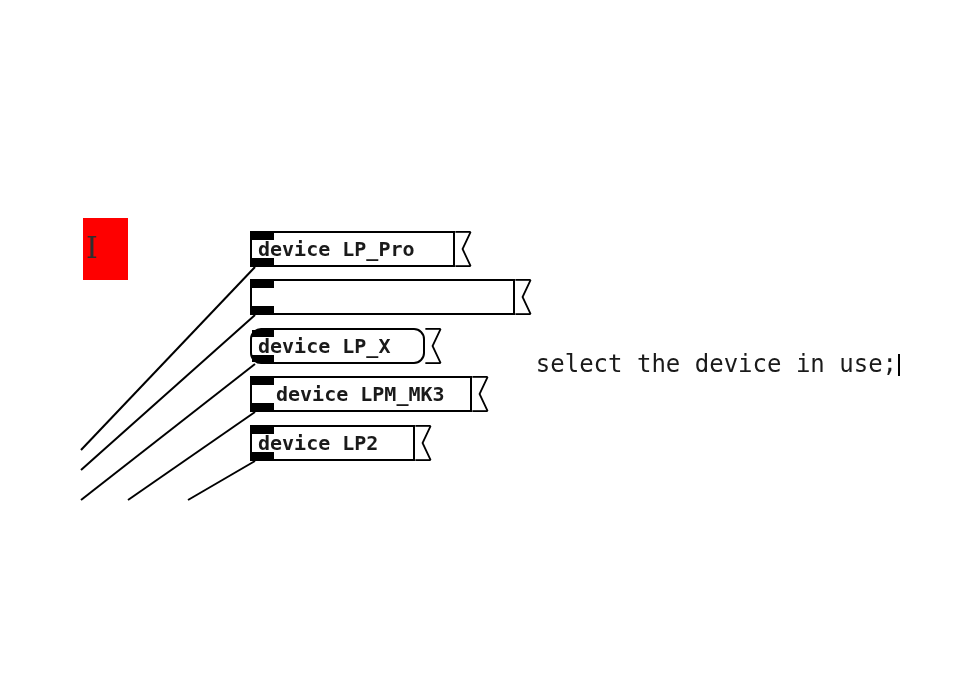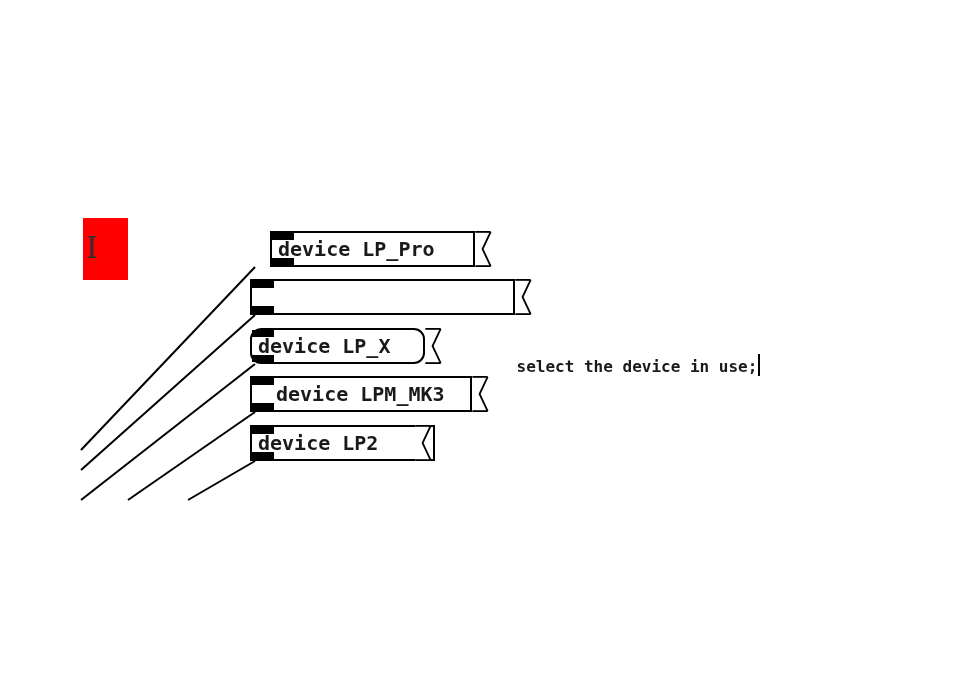--- a/index.html
+++ b/index.html
@@ -76,22 +76,22 @@
     top: -2px;
     height: calc(100% + 4px);
     width: 16px;
     overflow: visible;
   }
 
   
   .comment {
     position: absolute;
     font-family: "DejaVu Sans Mono", "Liberation Mono", monospace;
-    font-weight: bold;
-    font-size: 16px;
+    font-weight: normal;
+    font-size: 24px;
     line-height: 20px;
     color: #1a1a1a;
     white-space: pre;
   }
   .caret {
     display: inline-block;
     width: 2px;
     height: 22px;
     background: #000000;
     vertical-align: -4px;
@@ -122,21 +122,21 @@
       <line x1="255" y1="315" x2="81" y2="470" stroke="#000000" stroke-width="2"></line>
       <line x1="255" y1="364" x2="81" y2="500" stroke="#000000" stroke-width="2"></line>
       <line x1="255" y1="412" x2="128" y2="500" stroke="#000000" stroke-width="2"></line>
       <line x1="255" y1="461" x2="188" y2="500" stroke="#000000" stroke-width="2"></line>
     </svg>
 
   <div class="sel-rect" style="left: 83px; top: 218px; width: 45px; height: 62px; background: rgb(254, 0, 0);"></div>
   <div class="sel-glyph" style="left: 86px; top: 233px; color: rgb(47, 47, 47);">I</div>
 
   <div id="objects-layer">
-      <div class="obj-box" style="left: 250px; top: 231px; width: 205px; height: 36px; margin-left: 20px;">
+      <div class="obj-box" style="left: 250px; top: 231px; width: 205px; height: 36px;">
         <div class="inlet"></div>
         <div class="outlet"></div>
         <span class="obj-text">device LP_Pro</span>
         <svg class="notch" width="17" height="40" viewBox="0 0 17 40" style="left: 203px;">
           <path d="M 0 0 L 17 0 L 8 20 L 17 40 L 0 40 Z" fill="#ffffff"></path>
           <line x1="0" y1="1" x2="17" y2="1" stroke="#000" stroke-width="2"></line>
           <line x1="0" y1="39" x2="17" y2="39" stroke="#000" stroke-width="2"></line>
           <path d="M 17 1 L 8 20 L 17 39" fill="none" stroke="#000" stroke-width="2"></path>
         </svg>
       </div>
@@ -165,21 +165,21 @@
         <div class="inlet"></div>
         <div class="outlet"></div>
         <span class="obj-text">device LPM_MK3</span>
         <svg class="notch" width="17" height="40" viewBox="0 0 17 40" style="left: 220px;">
           <path d="M 0 0 L 17 0 L 8 20 L 17 40 L 0 40 Z" fill="#ffffff"></path>
           <line x1="0" y1="1" x2="17" y2="1" stroke="#000" stroke-width="2"></line>
           <line x1="0" y1="39" x2="17" y2="39" stroke="#000" stroke-width="2"></line>
           <path d="M 17 1 L 8 20 L 17 39" fill="none" stroke="#000" stroke-width="2"></path>
         </svg>
       </div>
-      <div class="obj-box" style="left: 250px; top: 425px; width: 185px; height: 36px;">
+      <div class="obj-box" style="left: 250px; top: 425px; width: 165px; height: 36px;">
         <div class="inlet"></div>
         <div class="outlet"></div>
         <span class="obj-text">device LP2</span>
         <svg class="notch" width="17" height="40" viewBox="0 0 17 40" style="left: 163px;">
           <path d="M 0 0 L 17 0 L 8 20 L 17 40 L 0 40 Z" fill="#ffffff"></path>
           <line x1="0" y1="1" x2="17" y2="1" stroke="#000" stroke-width="2"></line>
           <line x1="0" y1="39" x2="17" y2="39" stroke="#000" stroke-width="2"></line>
           <path d="M 17 1 L 8 20 L 17 39" fill="none" stroke="#000" stroke-width="2"></path>
         </svg>
       </div>

